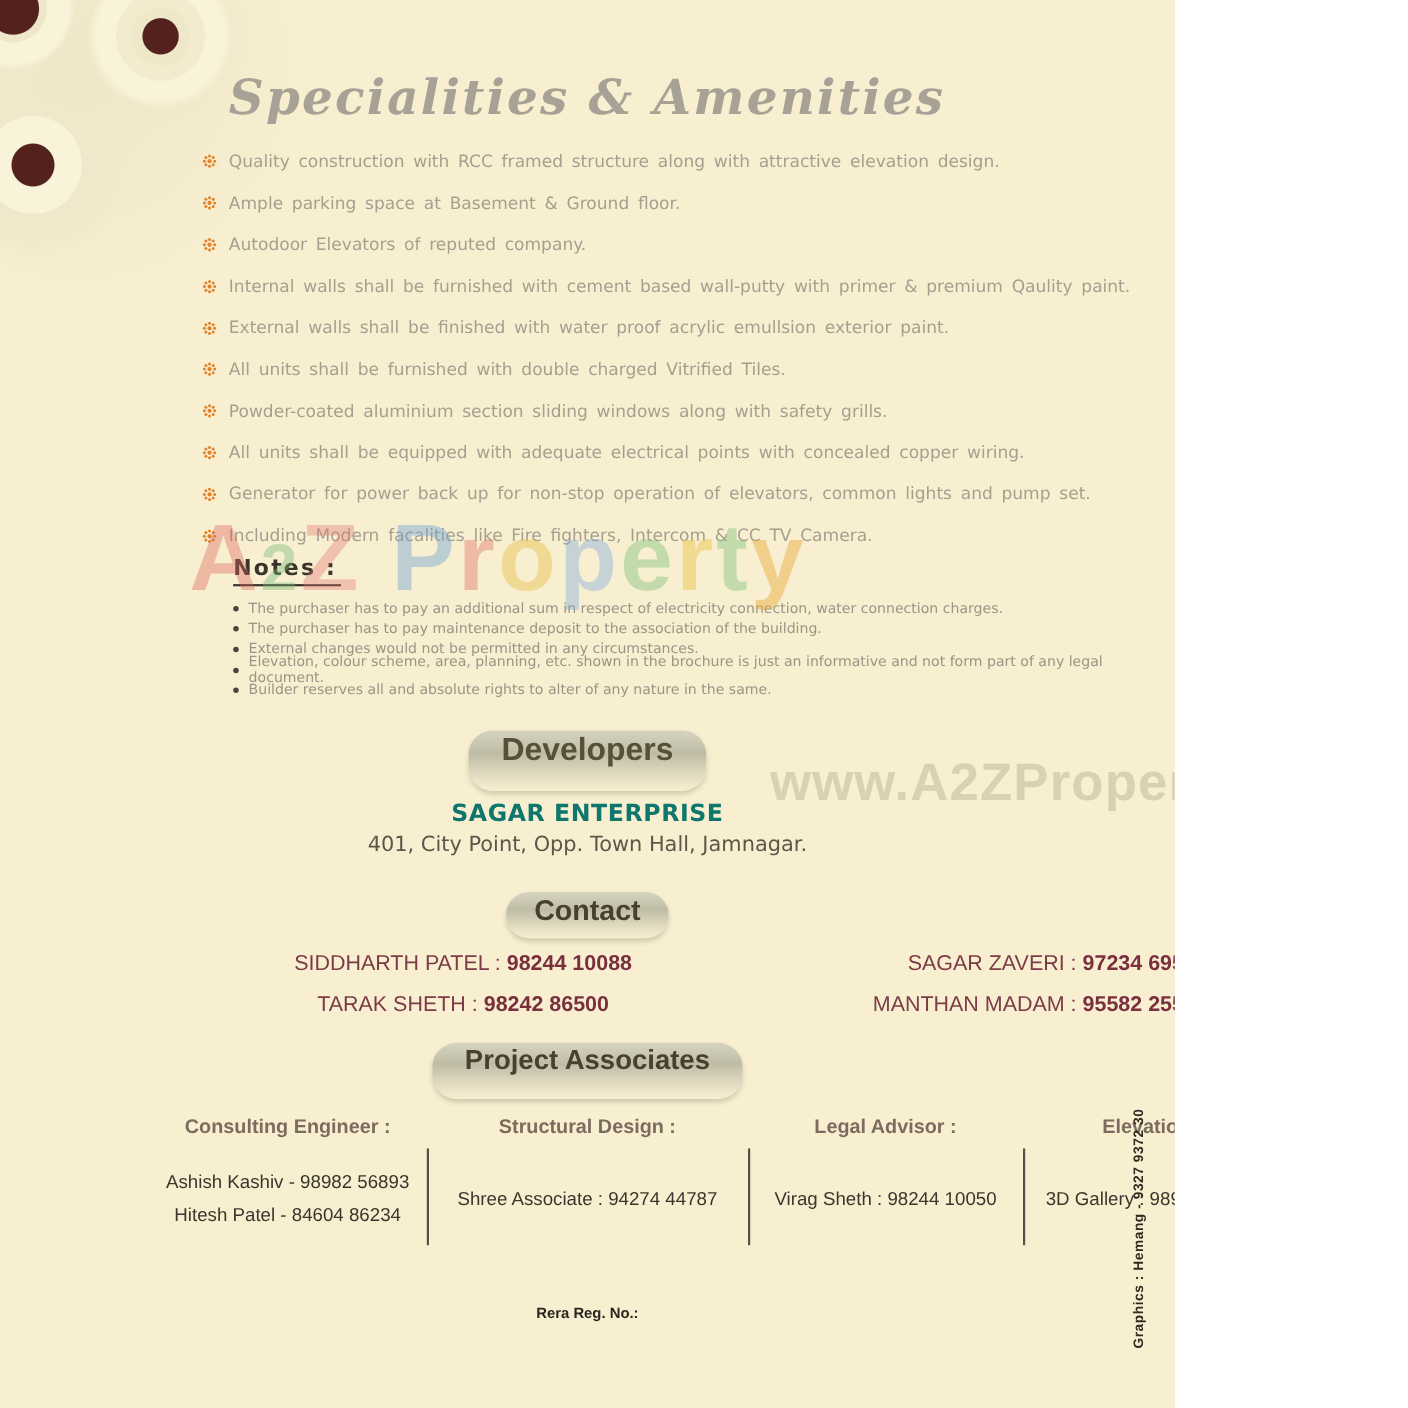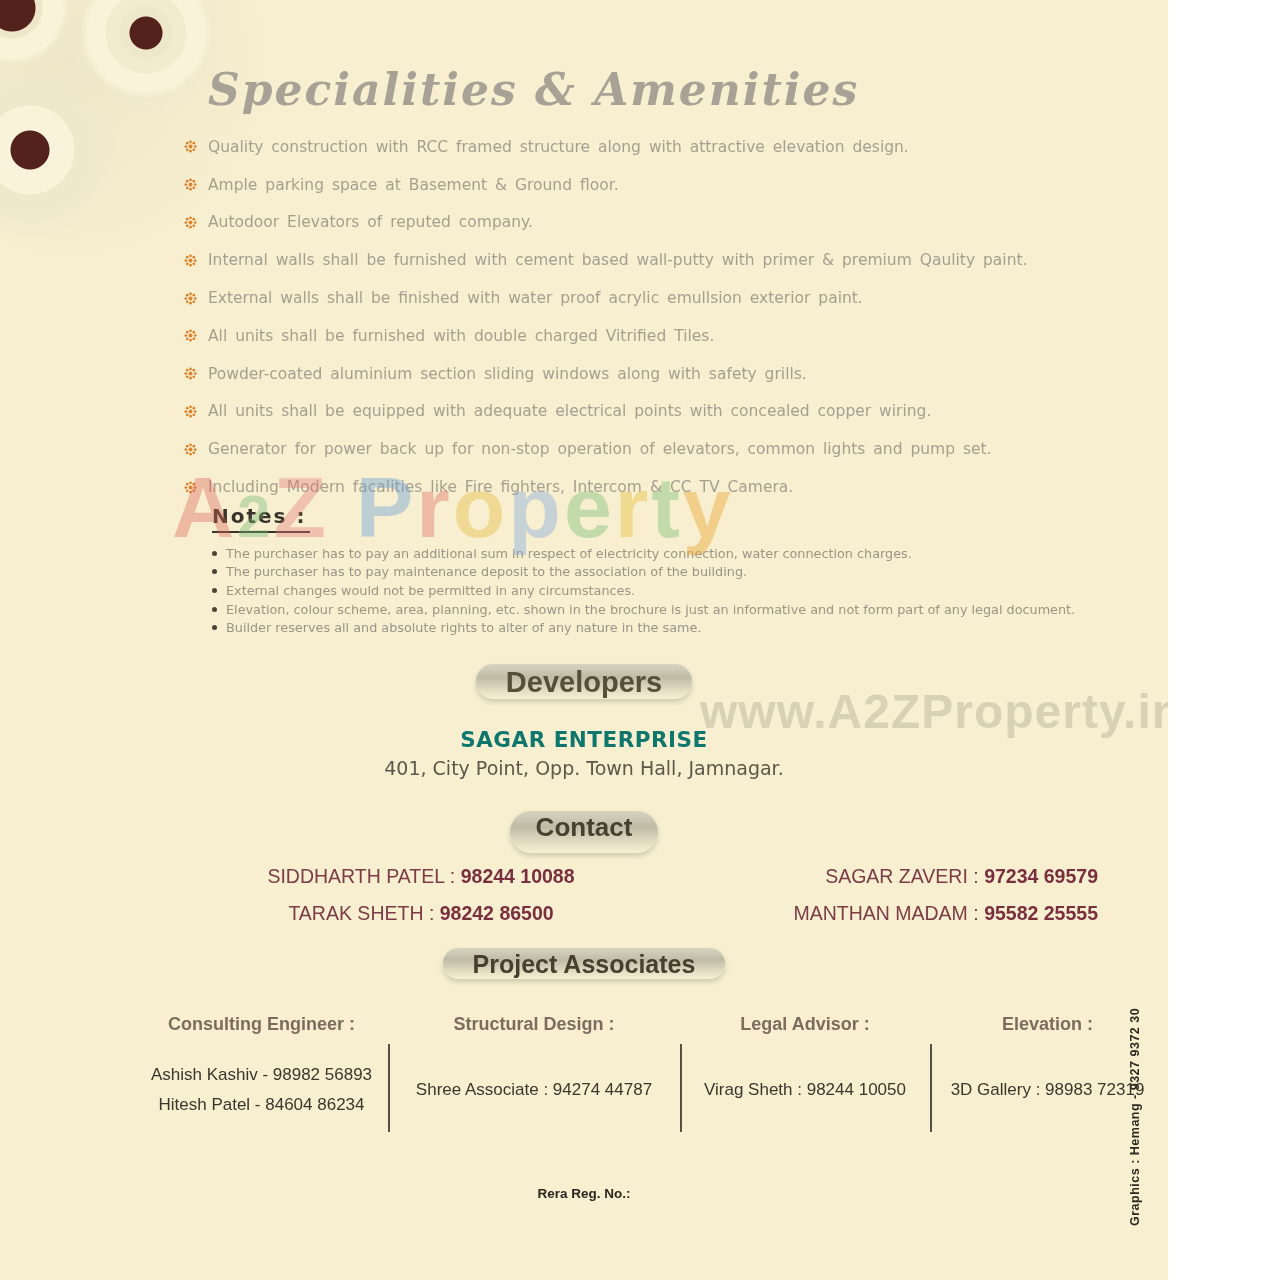--- a/index.html
+++ b/index.html
@@ -1,17 +1,17 @@
 <!DOCTYPE html>
 <html><head>
 <meta charset="utf-8">
 <style>
   html,body { margin:0; padding:0; }
   body { font-family:"DejaVu Sans", sans-serif; }
-  .page { position:relative; width:1168px; height:1280px; background:#f7efd0; overflow:hidden; }
+  .page { position:relative; width:1068px; height:1280px; background:#f7efd0; overflow:hidden; }
 
   
   .deco { position:absolute; border-radius:50%; pointer-events:none; }
   .deco-backdrop { left:-50px; top:-60px; width:340px; height:340px; border-radius:0;
     background:radial-gradient(ellipse at 35% 35%, rgba(232,223,193,0.55), rgba(247,239,208,0) 70%); }
   .deco1 { width:150px; height:150px; left:-63px; top:-67px;
     background:radial-gradient(circle, #54221d 0 23px, #efe7c9 24px 30px, #f9f3da 31px 50px, rgba(240,232,202,0.6) 56px, rgba(247,239,208,0) 72px); }
   .deco2 { width:170px; height:170px; left:61px; top:-52px;
     background:radial-gradient(circle, #54221d 0 16px, #efe7c9 17px 26px, #f2ebcd 27px 40px, #f9f3da 41px 58px, rgba(240,232,202,0.5) 66px, rgba(247,239,208,0) 84px); }
   .deco3 { width:180px; height:180px; left:-60px; top:60px;
@@ -35,21 +35,21 @@
 
   
   .wm-brand { position:absolute; left:172px; top:458px; white-space:nowrap; pointer-events:none;
     font-family:"Liberation Sans", sans-serif; font-weight:700; font-size:86px; letter-spacing:3px; }
   .wm-brand .wm-small { font-size:60px; }
   .wm-url { position:absolute; left:700px; top:684px; white-space:nowrap; pointer-events:none;
     font-family:"Liberation Sans", sans-serif; font-weight:700; font-size:48px;
     color:rgba(186,179,152,0.5); letter-spacing:1px; }
 
   .center-line { position:absolute; left:0; width:100%; text-align:center; }
-  .pill { display:inline-block; padding:2px 30px 0; border-radius:22px;
+  .pill { display:inline-block; padding:2px 30px 20px; border-radius:22px;
     background:linear-gradient(180deg, #d6d3bf 0%, #bfbca6 38%, #e9e2c7 82%, rgba(247,239,208,0.15) 100%);
     box-shadow:0 3px 5px rgba(110,105,85,0.28); }
   .pill-dev   { top:664px; }
   .pill-dev .pill span { font-family:"Liberation Sans", sans-serif; font-weight:700; font-size:29px; color:#565039; }
   .company { top:727px; font-weight:700; font-size:21.5px; color:#0f766e; letter-spacing:0.5px; }
   .address { top:757px; font-size:19px; color:#5d574a; }
 
   .pill-contact { top:811px; }
   .pill-contact .pill { padding:1px 26px 10px; }
   .pill-contact .pill span { font-family:"Liberation Sans", sans-serif; font-weight:700; font-size:26px; color:#45402f; }

